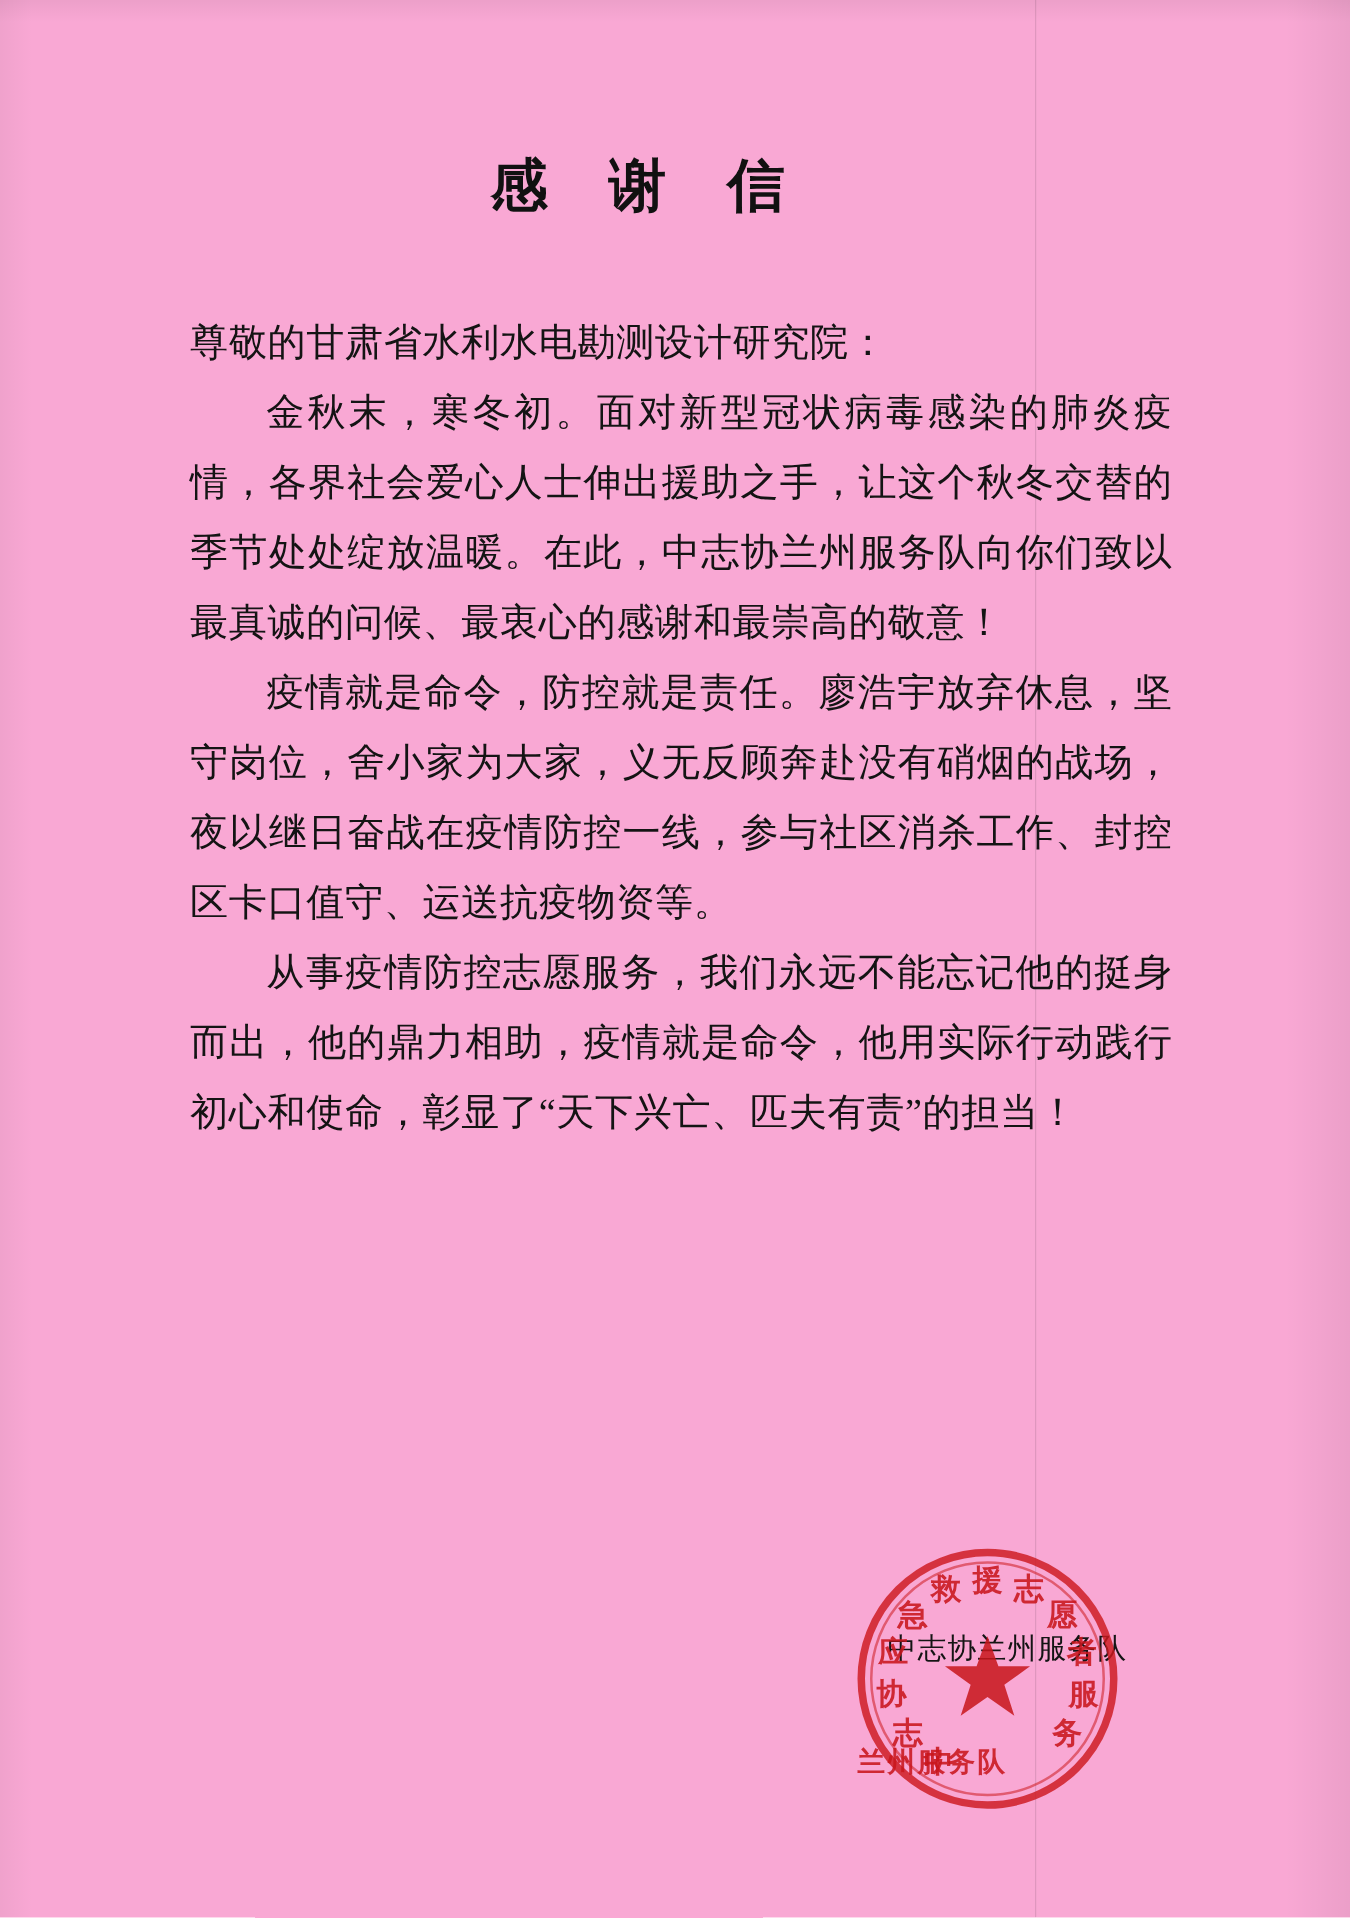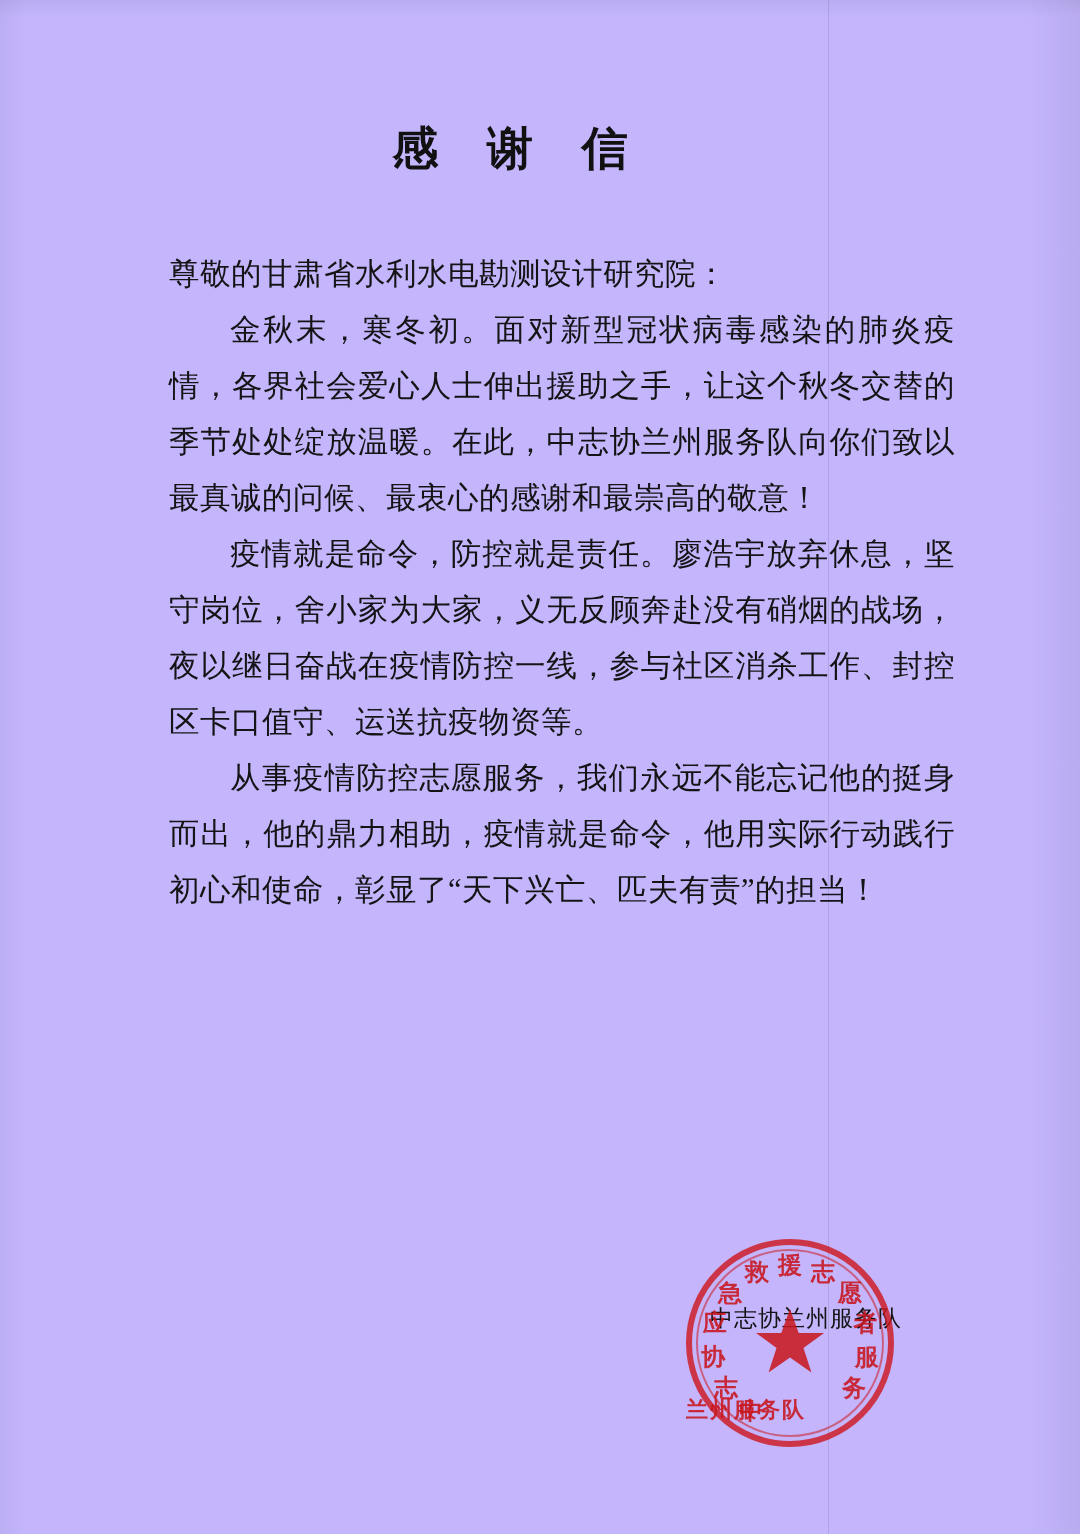--- a/index.html
+++ b/index.html
@@ -4,21 +4,21 @@
 <style>
   html, body {
     margin: 0;
     padding: 0;
     background: #ffffff;
   }
   .page {
     position: relative;
     width: 1080px;
     height: 1534px;
-    background: #c4b5fd;
+    background: #f9a8d4;
     overflow: hidden;
     font-family: "Liberation Serif", "DejaVu Serif", serif;
     color: #1a1a1a;
   }
   
   .fold-line {
     position: absolute;
     top: 0;
     bottom: 0;
     width: 1px;
@@ -56,21 +56,20 @@
     text-indent: 18px;
     font-family: "Liberation Sans", "DejaVu Sans", sans-serif;
     color: #111;
   }
 
   .body-block {
     position: absolute;
     top: 246px;
     left: 152px;
     width: 786px;
-    margin-left: 17px;
   }
 
   .para {
     font-size: 30.5px;
     line-height: 56px;
     letter-spacing: 0.5px;
     text-align: justify;
     text-justify: inter-ideograph;
     margin: 0 0 0 0;
     color: #141414;

